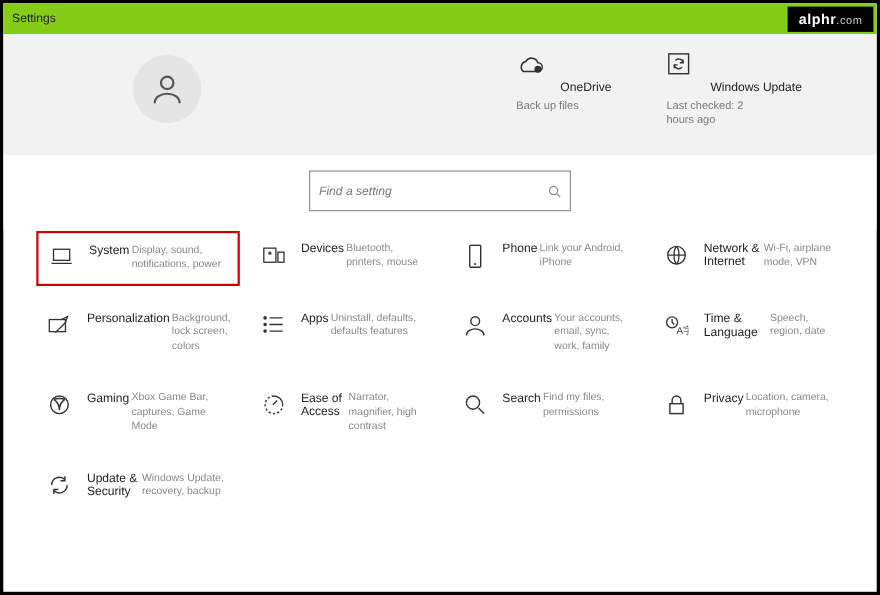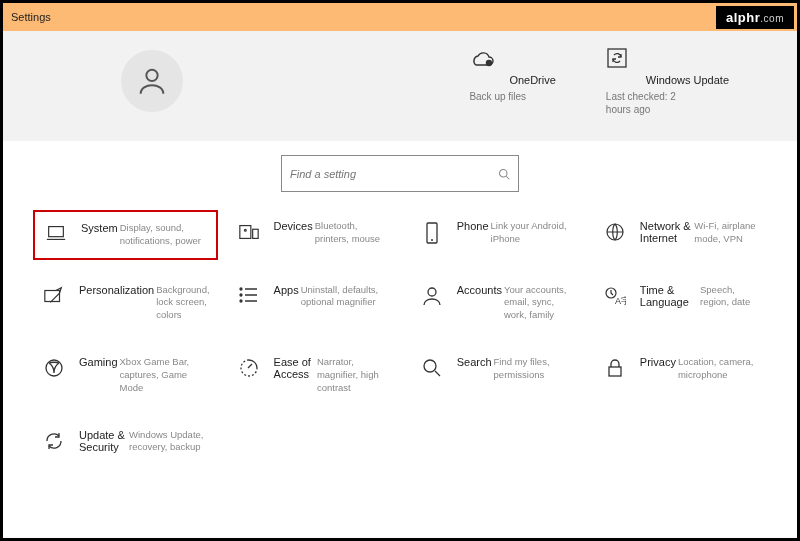--- a/index.html
+++ b/index.html
@@ -1,17 +1,17 @@
 <!DOCTYPE html>
 <html><head>
 <meta charset="utf-8">
 <style>
 * { margin: 0; padding: 0; box-sizing: border-box; font-family: "Segoe UI", Arial, sans-serif; }
 body { background: #fff; width: 800px; height: 541px; overflow: hidden; border: 3px solid #000; position: relative; }
-.titlebar { height: 28px; display: flex; align-items: center; padding: 0 8px; background: #fdba74; }
+.titlebar { height: 28px; display: flex; align-items: center; padding: 0 8px; background: #84cc16; }
 .titlebar-title { font-size: 11px; color: #222; }
 .titlebar-controls { margin-left: auto; display: flex; align-items: center; gap: 0; }
 .titlebar-min { width: 38px; text-align: center; font-size: 13px; color: #333; cursor: default; }
 .logo-badge { position: absolute; top: 3px; right: 3px; background: #000; color: #fff; font-size: 13px; font-weight: 600; padding: 4px 10px; letter-spacing: .5px; }
 .logo-badge .dot { color: #fff; font-weight: 400; font-size: 10px; opacity: .8; margin-top: 20px; }
 .header { background: #f2f2f2; height: 110px; display: flex; align-items: center; padding: 0 28px 10px; }
 .avatar { width: 62px; height: 62px; border-radius: 50%; background: #e5e5e5; display: flex; align-items: center; justify-content: center; margin-left: 90px; }
 .header-tiles { margin-left: auto; display: flex; gap: 50px; padding-right: 40px; }
 .header-tile { display: flex; flex-direction: column; gap: 4px; }
 .header-tile .ic { height: 24px; display: flex; align-items: center; }
@@ -157,21 +157,21 @@
     <div class="tile-icon">
         <svg width="20" height="18" viewBox="0 0 20 18" fill="none" stroke="#333" stroke-width="1.3">
           <path d="M6 3h12M6 9h12M6 15h12"></path>
           <circle cx="2" cy="3" r="1" fill="#333"></circle>
           <circle cx="2" cy="9" r="1" fill="#333"></circle>
           <circle cx="2" cy="15" r="1" fill="#333"></circle>
         </svg>
       </div>
     <div class="tile-body">
         <div class="tile-title">Apps</div>
-        <div class="tile-sub">Uninstall, defaults, optional magnifier</div>
+        <div class="tile-sub">Uninstall, defaults, defaults features</div>
       </div>
   </div>
 
   <div class="tile">
     <div class="tile-icon">
         <svg width="20" height="20" viewBox="0 0 20 20" fill="none" stroke="#333" stroke-width="1.3">
           <circle cx="10" cy="6" r="4"></circle>
           <path d="M2 19c0-4 4-6 8-6s8 2 8 6"></path>
         </svg>
       </div>

